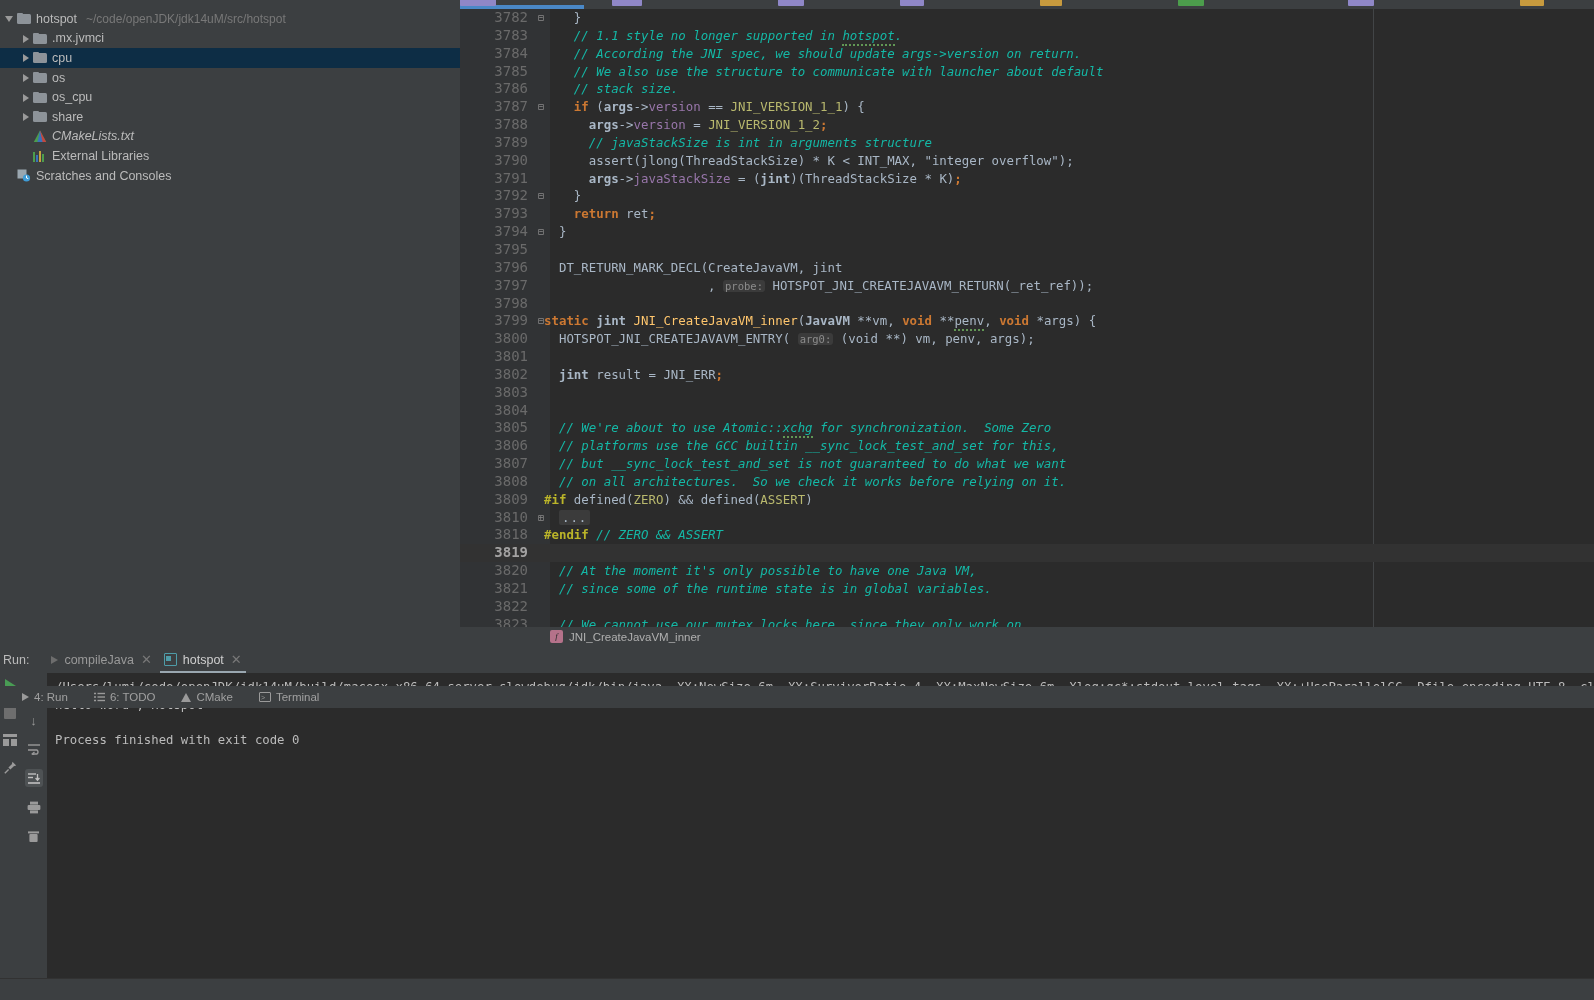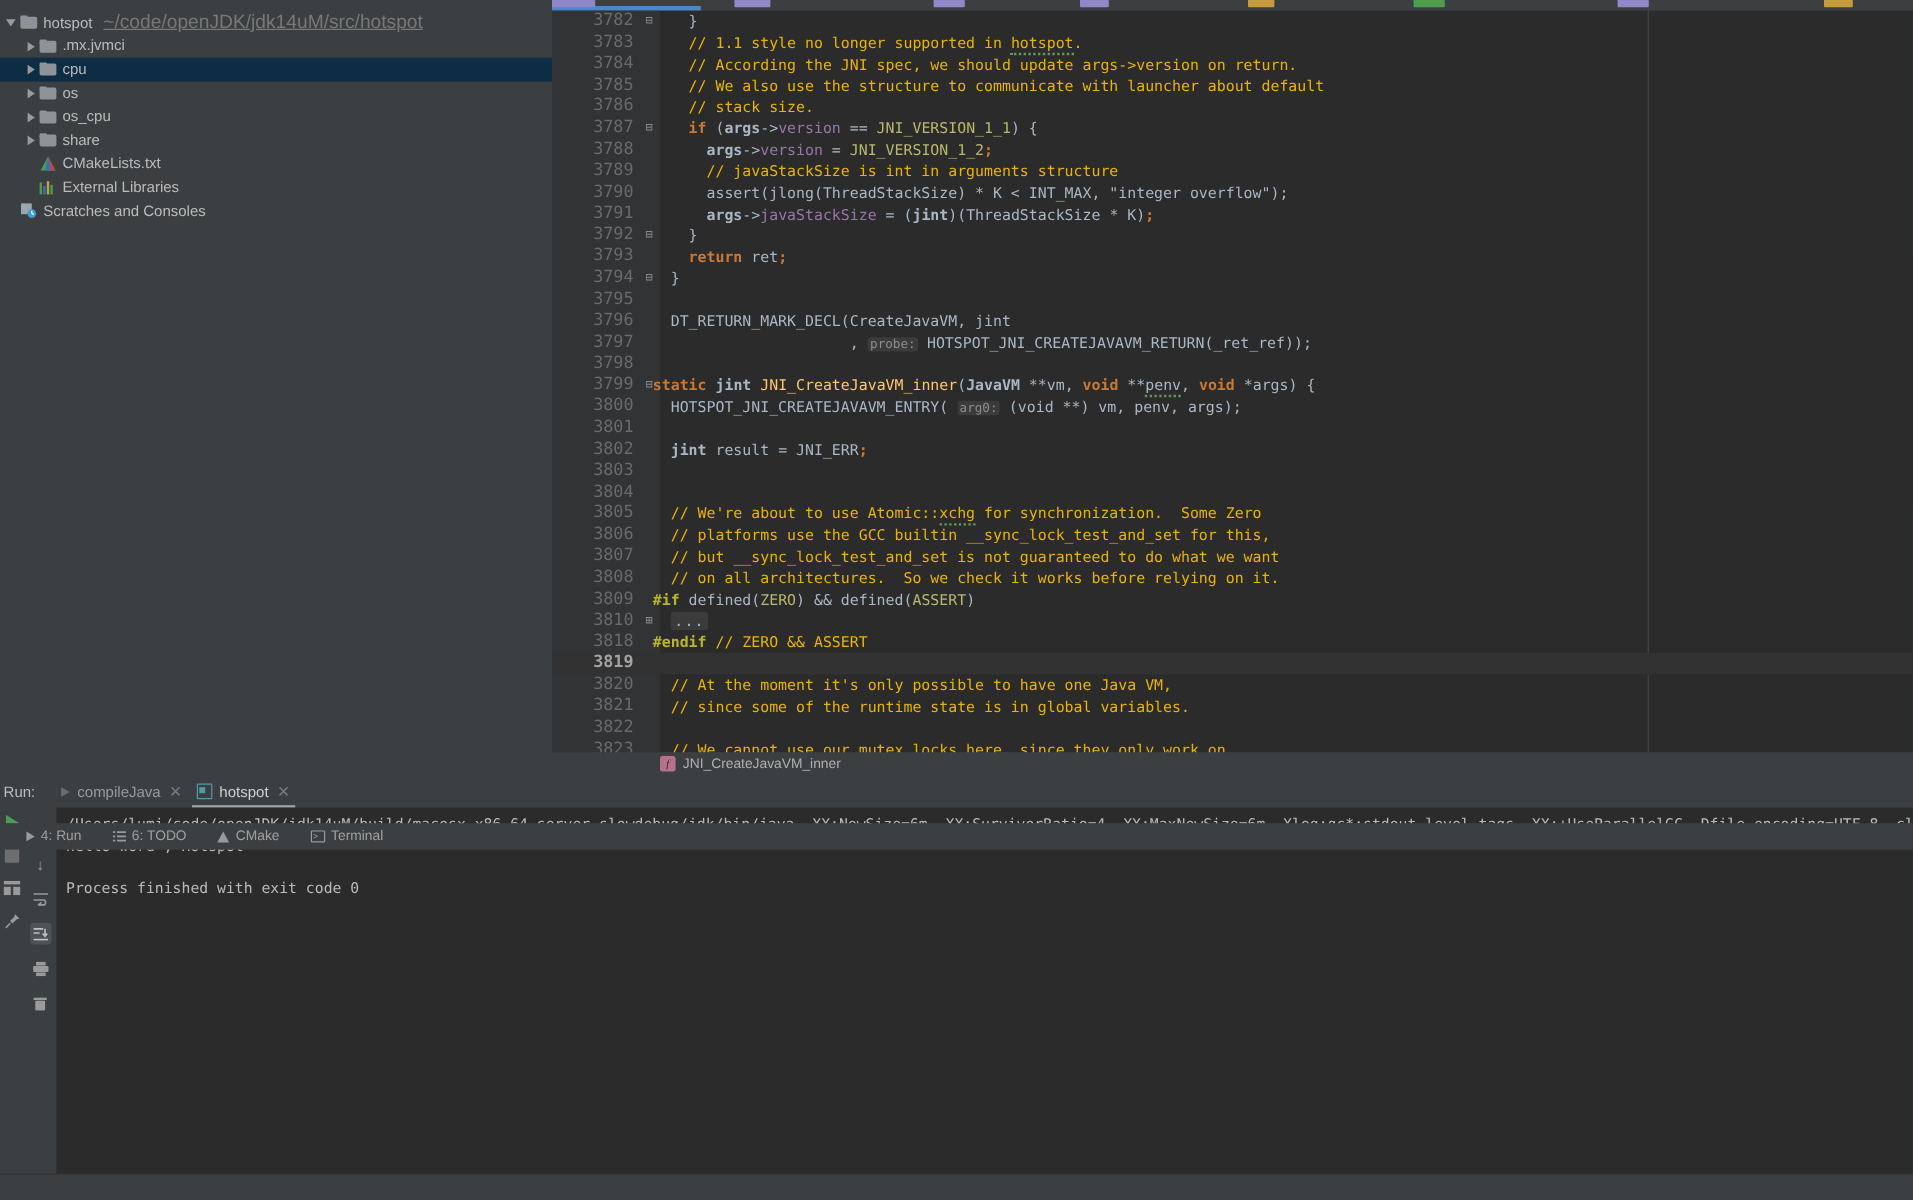--- a/index.html
+++ b/index.html
@@ -131,22 +131,21 @@
     width: 14px; height: 13px;
     margin-right: 5px;
     flex: 0 0 auto;
     position: relative;
   }
 
   .tree-label { color: #bbbbbb; }
   .tree-path {
     color: #787878;
     margin-left: 9px;
-    font-size: 16px;
-    text-decoration: underline;
+    font-size: 12px;
   }
 
   
   .editor {
     position: absolute;
     left: 460px; top: 9px;
     width: 1134px; height: 618px;
     background: #2b2b2b;
     overflow: hidden;
     font-family: "DejaVu Sans Mono", monospace;
@@ -189,21 +188,21 @@
     font-size: 10px;
     text-align: center;
   }
   .code {
     position: absolute;
     left: 84px;
     color: #a9b7c6;
   }
 
   
-  .cmt  { color: #eab308; }
+  .cmt  { color: #14b8a6; font-style: italic; }
   .kw   { color: #cc7832; font-weight: bold; }
   .cst  { color: #9876aa; }
   .cst2 { color: #b9b96e; }
   .fn   { color: #ffc66d; }
   .plain{ color: #a9b7c6; }
   .dim  { color: #a9b7c6; }
   .macro{ color: #bbb529; font-weight: bold; }
   .hint {
     color: #8c8c8c;
     background: #3b3b3b;
@@ -481,21 +480,21 @@
         <div class="tree-row" style="padding-left: 20px;">
           <span class="arrow right"></span>
           <span class="folder-ico"></span>
           <span class="tree-label">os_cpu</span>
         </div>
         <div class="tree-row" style="padding-left: 20px;">
           <span class="arrow right"></span>
           <span class="folder-ico"></span>
           <span class="tree-label">share</span>
         </div>
-        <div class="tree-row" style="padding-left: 20px;">
+        <div class="tree-row" style="padding-left: 20px; font-style: italic;">
           <span class="arrow none"></span>
           <span class="cmake-ico"><svg width="14" height="13" viewBox="0 0 14 13">
               <polygon points="7,0.5 13.2,12 0.8,12" fill="#4c9d4c"></polygon>
               <polygon points="7,0.5 13.2,12 7,12" fill="#c4453f"></polygon>
               <polygon points="7,0.5 9.6,12 4.4,12" fill="#3a72b8"></polygon>
             </svg></span>
           <span class="tree-label">CMakeLists.txt</span>
         </div>
         <div class="tree-row" style="padding-left: 20px;">
           <span class="arrow none"></span>

